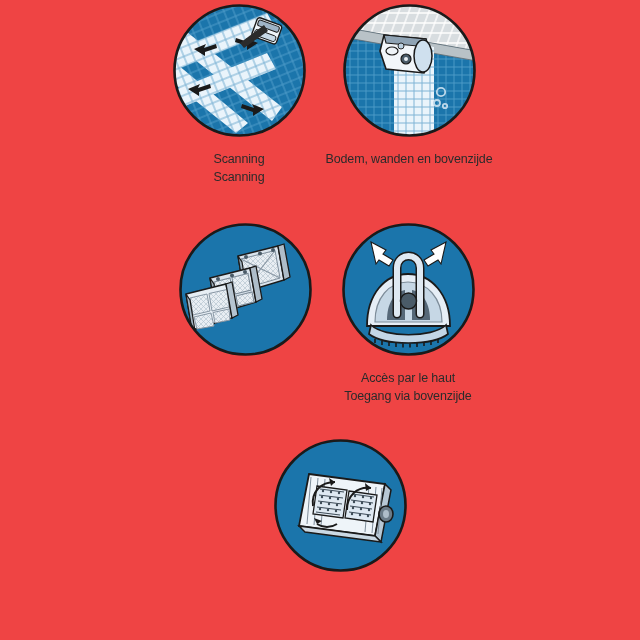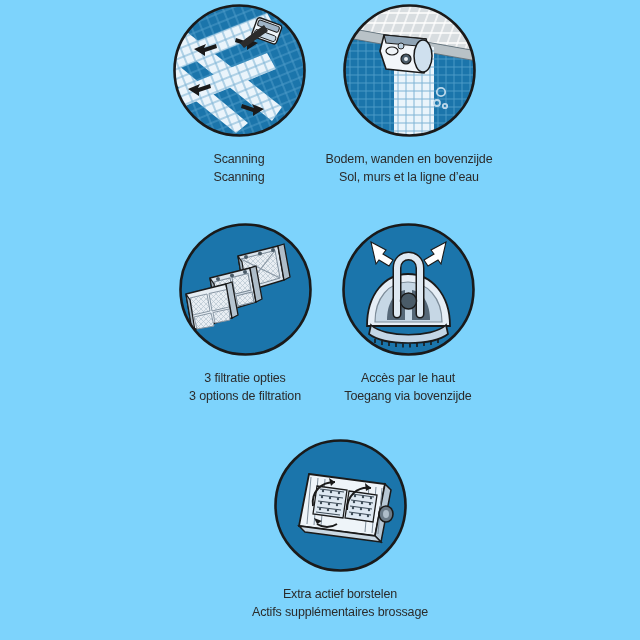--- a/index.html
+++ b/index.html
@@ -13,21 +13,21 @@
     font-family: "Liberation Sans", sans-serif;
     color: #2b2b2b;
     overflow: hidden;
     position: relative;
   }
   .sheet {
     position: absolute;
     left: 0; top: 0;
     width: 640px;
     height: 640px;
-    background: #7dd3fc;
+    background: #ef4444;
   }
 
   
   .feature {
     position: absolute;
     width: 180px;
     text-align: center;
   }
   .badge {
     position: relative;
@@ -167,21 +167,20 @@
             <circle cx="99" cy="89" r="4.2"></circle>
             <circle cx="95" cy="100" r="3"></circle>
             <circle cx="103" cy="103" r="2.2"></circle>
           </g>
         </g>
         <circle cx="67.5" cy="67.5" r="65" fill="none" stroke="#1a1a1a" stroke-width="2.6"></circle>
       </svg>
     </div>
     <div class="caption">
       <span class="line l1">Bodem, wanden en bovenzijde</span>
-      <span class="line l2">Sol, murs et la ligne d’eau</span>
     </div>
   </div>
 
   <div class="feature" id="feat-filtration">
     <div class="badge">
       <svg viewBox="0 0 135 135" xmlns="http://www.w3.org/2000/svg">
         <defs>
           <clipPath id="c3">
               <circle cx="67.5" cy="67.5" r="65"></circle>
             </clipPath>
@@ -226,24 +225,20 @@
               <polygon points="23,9.5 41,5.5 43,23 26,27"></polygon>
               <polygon points="8,33 25,29 28,42 11,45"></polygon>
               <polygon points="27,28.5 43,25 44,36 29,39"></polygon>
             </g>
             <polygon points="40,0 46,34 52,31 46,-2" fill="#b6c4d0" stroke="#1a1a1a" stroke-width="1.3"></polygon>
             <polygon points="0,10 6,46 10,53 4,16" fill="#a6b6c3" stroke="#1a1a1a" stroke-width="1.2"></polygon>
           </g>
         </g>
         <circle cx="67.5" cy="67.5" r="65" fill="none" stroke="#1a1a1a" stroke-width="2.6"></circle>
       </svg>
-    </div>
-    <div class="caption">
-      <span class="line l1">3 filtratie opties</span>
-      <span class="line l2">3 options de filtration</span>
     </div>
   </div>
 
   <div class="feature" id="feat-topaccess">
     <div class="badge">
       <svg viewBox="0 0 135 135" xmlns="http://www.w3.org/2000/svg">
         <defs>
             <clipPath id="c4">
               <circle cx="67.5" cy="67.5" r="65"></circle>
             </clipPath>
@@ -371,19 +366,15 @@
               <polygon points="30,58 27,52 35,55"></polygon>
             </g>
           </g>
 
           <ellipse cx="113" cy="76" rx="7" ry="8" fill="#6b7b88" stroke="#1a1a1a" stroke-width="1.6"></ellipse>
           <ellipse cx="113" cy="76" rx="3" ry="4" fill="#aebdc9"></ellipse>
         </g>
         <circle cx="67.5" cy="67.5" r="65" fill="none" stroke="#1a1a1a" stroke-width="2.6"></circle>
       </svg>
     </div>
-    <div class="caption">
-      <span class="line l1">Extra actief borstelen</span>
-      <span class="line l2">Actifs supplémentaires brossage</span>
-    </div>
   </div>
 
 </div>
 
 </body></html>

